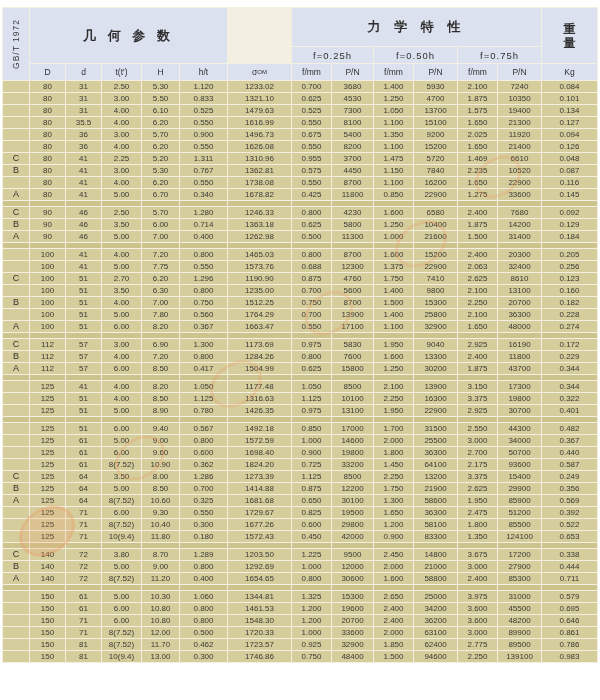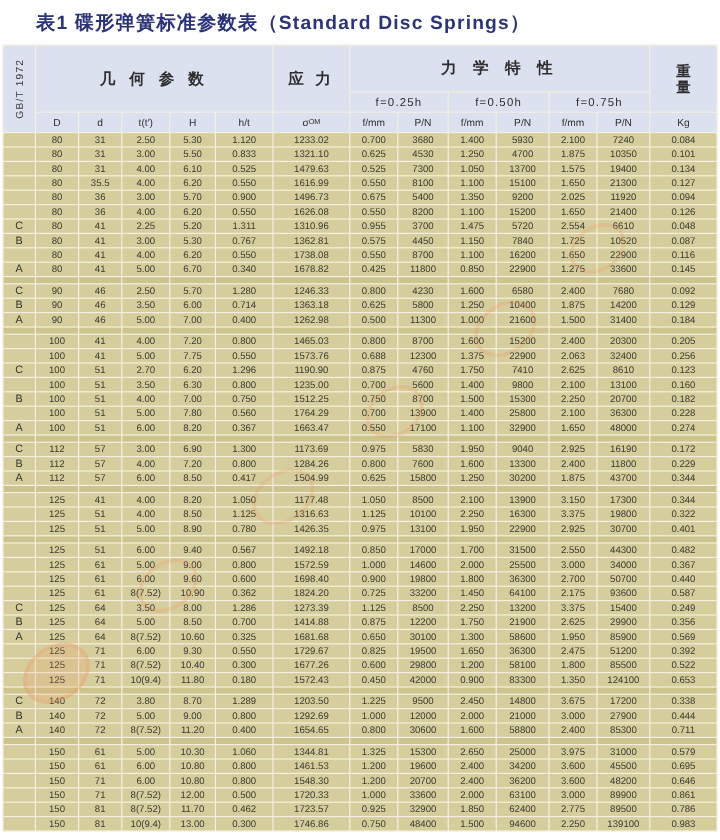--- a/index.html
+++ b/index.html
@@ -52,30 +52,28 @@
   .wm.b3 { left:205px; top:355px; width:56px; height:42px; transform:rotate(-35deg); }
   .wm.b4 { left:300px; top:285px; width:52px; height:40px; transform:rotate(-35deg); }
   .wm.b5 { left:390px; top:215px; width:56px; height:42px; transform:rotate(-35deg); }
   .wm.b6 { left:470px; top:150px; width:50px; height:38px; transform:rotate(-35deg); }
 </style>
 </head>
 <body>
 
 <div class="page">
 
-  <div class="title">表1 碟形弹簧标准参数表（Standard Disc Springs）</div>
 
   <div class="tbl">
 
     <div class="hgrid">
       <div class="hc hc-gbt">
         <span class="vert">GB/T 1972</span>
       </div>
       <div class="hc hc-geom">几 何 参 数</div>
-      <div class="hc hc-stress">应 力</div>
       <div class="hc hc-mech">力 学 特 性</div>
       <div class="hc hc-weight">
         <span>重</span>
         <span>量</span>
       </div>
       <div class="hc hc-f1">f=0.25h</div>
       <div class="hc hc-f2">f=0.50h</div>
       <div class="hc hc-f3">f=0.75h</div>
 
       <div class="hc hc-lbl" style="grid-column:2">D</div>
@@ -185,35 +183,35 @@
         <div class="cell">80</div>
         <div class="cell">41</div>
         <div class="cell">2.25</div>
         <div class="cell">5.20</div>
         <div class="cell">1.311</div>
         <div class="cell">1310.96</div>
         <div class="cell">0.955</div>
         <div class="cell">3700</div>
         <div class="cell">1.475</div>
         <div class="cell">5720</div>
-        <div class="cell">2.554</div>
+        <div class="cell">1.469</div>
         <div class="cell">6610</div>
         <div class="cell">0.048</div>
         <div class="cell letter">B</div>
         <div class="cell">80</div>
         <div class="cell">41</div>
         <div class="cell">3.00</div>
         <div class="cell">5.30</div>
         <div class="cell">0.767</div>
         <div class="cell">1362.81</div>
         <div class="cell">0.575</div>
         <div class="cell">4450</div>
         <div class="cell">1.150</div>
         <div class="cell">7840</div>
-        <div class="cell">1.725</div>
+        <div class="cell">2.235</div>
         <div class="cell">10520</div>
         <div class="cell">0.087</div>
         <div class="cell letter"></div>
         <div class="cell">80</div>
         <div class="cell">41</div>
         <div class="cell">4.00</div>
         <div class="cell">6.20</div>
         <div class="cell">0.550</div>
         <div class="cell">1738.08</div>
         <div class="cell">0.550</div>

